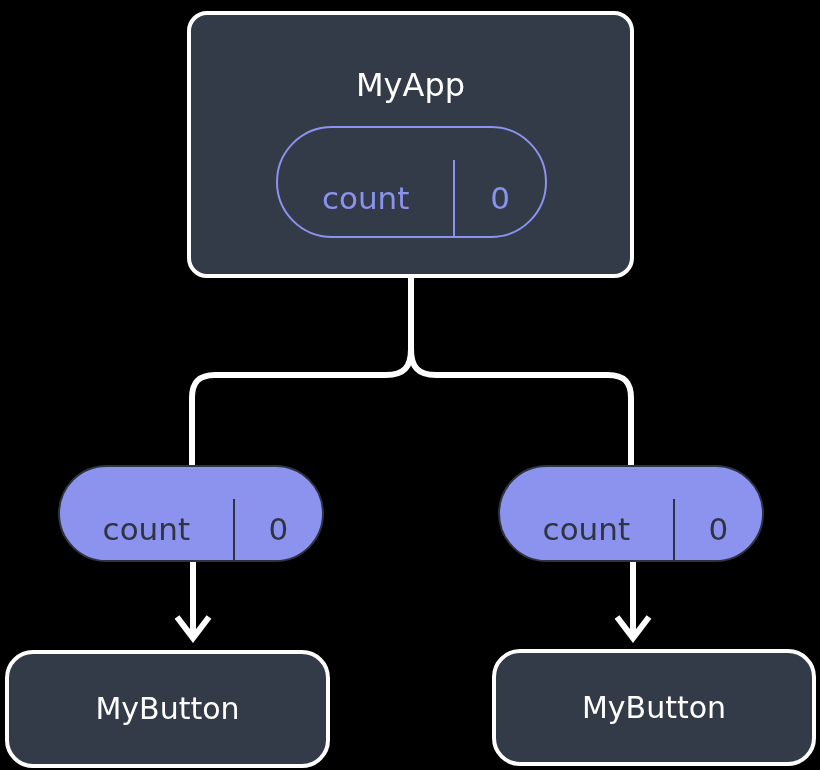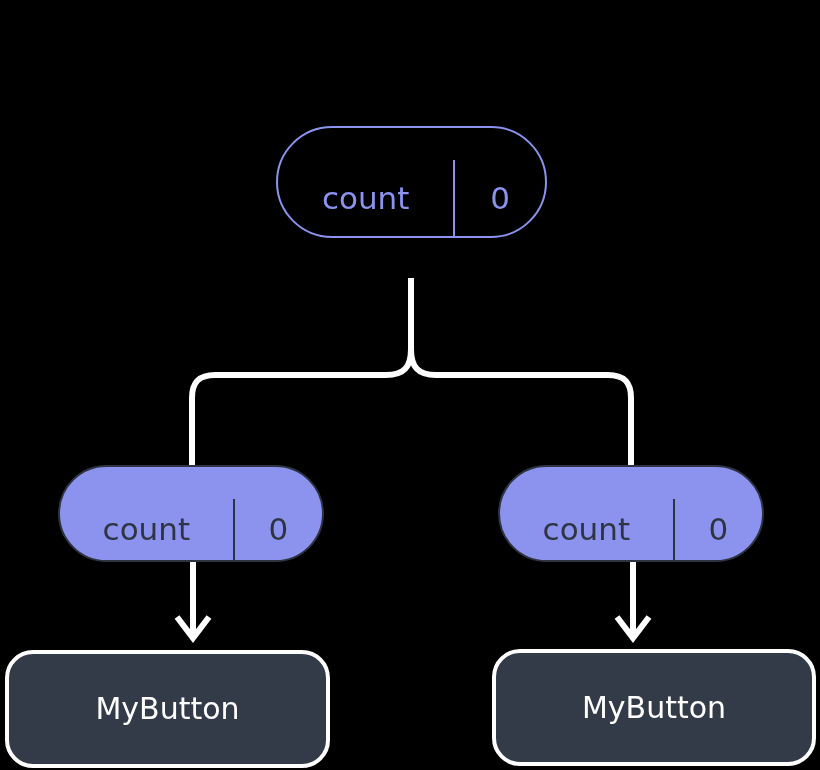--- a/index.html
+++ b/index.html
@@ -173,20 +173,23 @@
              C 624 375, 631 382, 631 398
              L 631 466" fill="none" stroke="#ffffff" stroke-width="6" stroke-linecap="butt" stroke-linejoin="round"></path>
 
     <path d="M 193 562 L 193 636" fill="none" stroke="#ffffff" stroke-width="6"></path>
     <path d="M 177 617 L 193 638 L 209 617" fill="none" stroke="#ffffff" stroke-width="6" stroke-linecap="butt" stroke-linejoin="miter"></path>
 
     <path d="M 633 562 L 633 636" fill="none" stroke="#ffffff" stroke-width="6"></path>
     <path d="M 617 617 L 633 638 L 649 617" fill="none" stroke="#ffffff" stroke-width="6" stroke-linecap="butt" stroke-linejoin="miter"></path>
   </svg>
 
+  <div id="box-myapp" class="comp-box">
+    <span class="comp-title">MyApp</span>
+  </div>
 
   <div id="pill-myapp" class="pill outlined">
     <span class="pill-key">count</span>
     <span class="pill-val">0</span>
   </div>
 
   <div id="pill-left" class="pill filled">
     <span class="pill-key">count</span>
     <span class="pill-val">0</span>
   </div>

